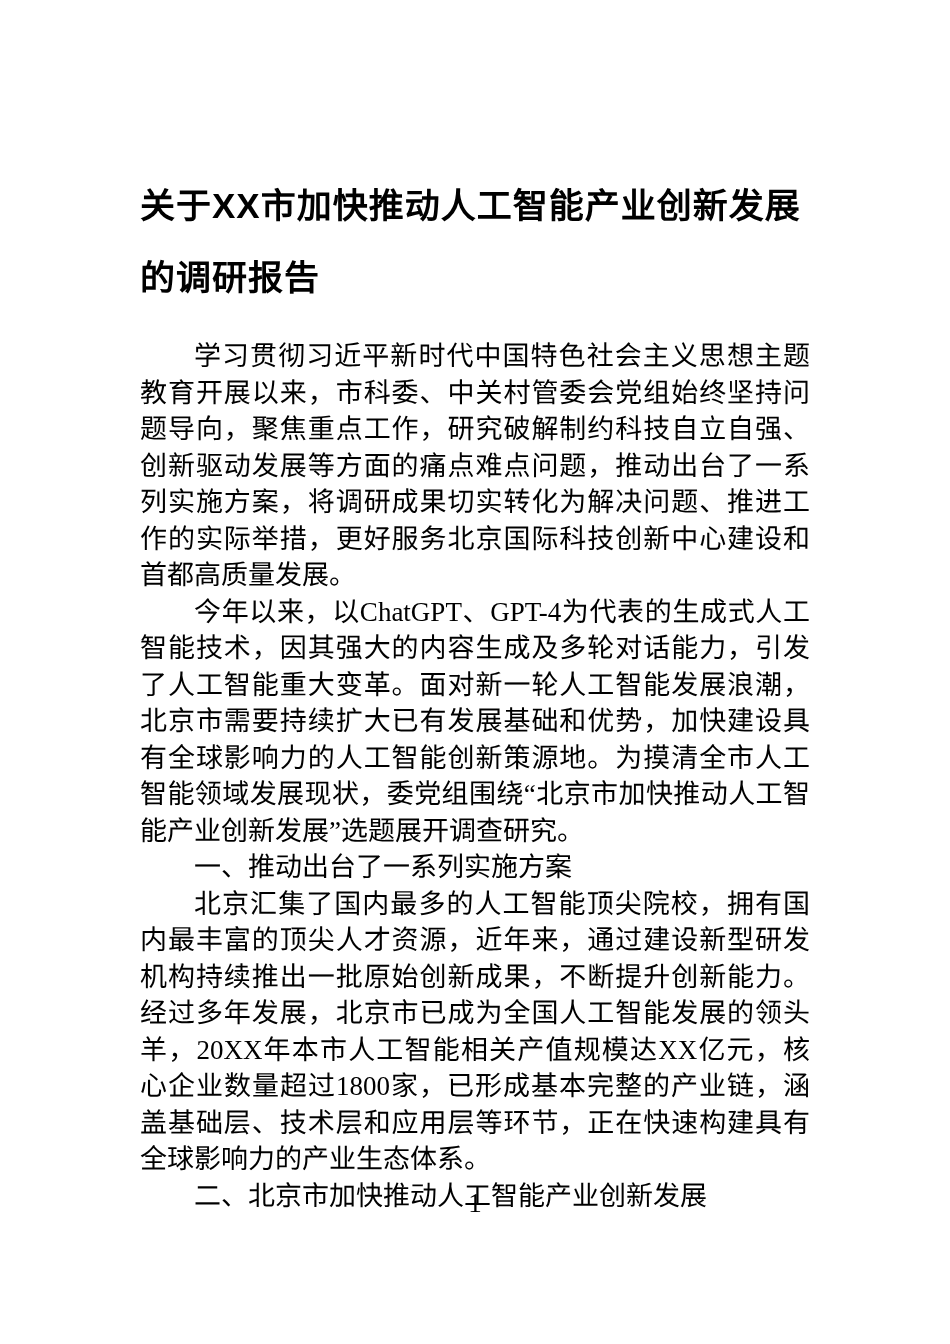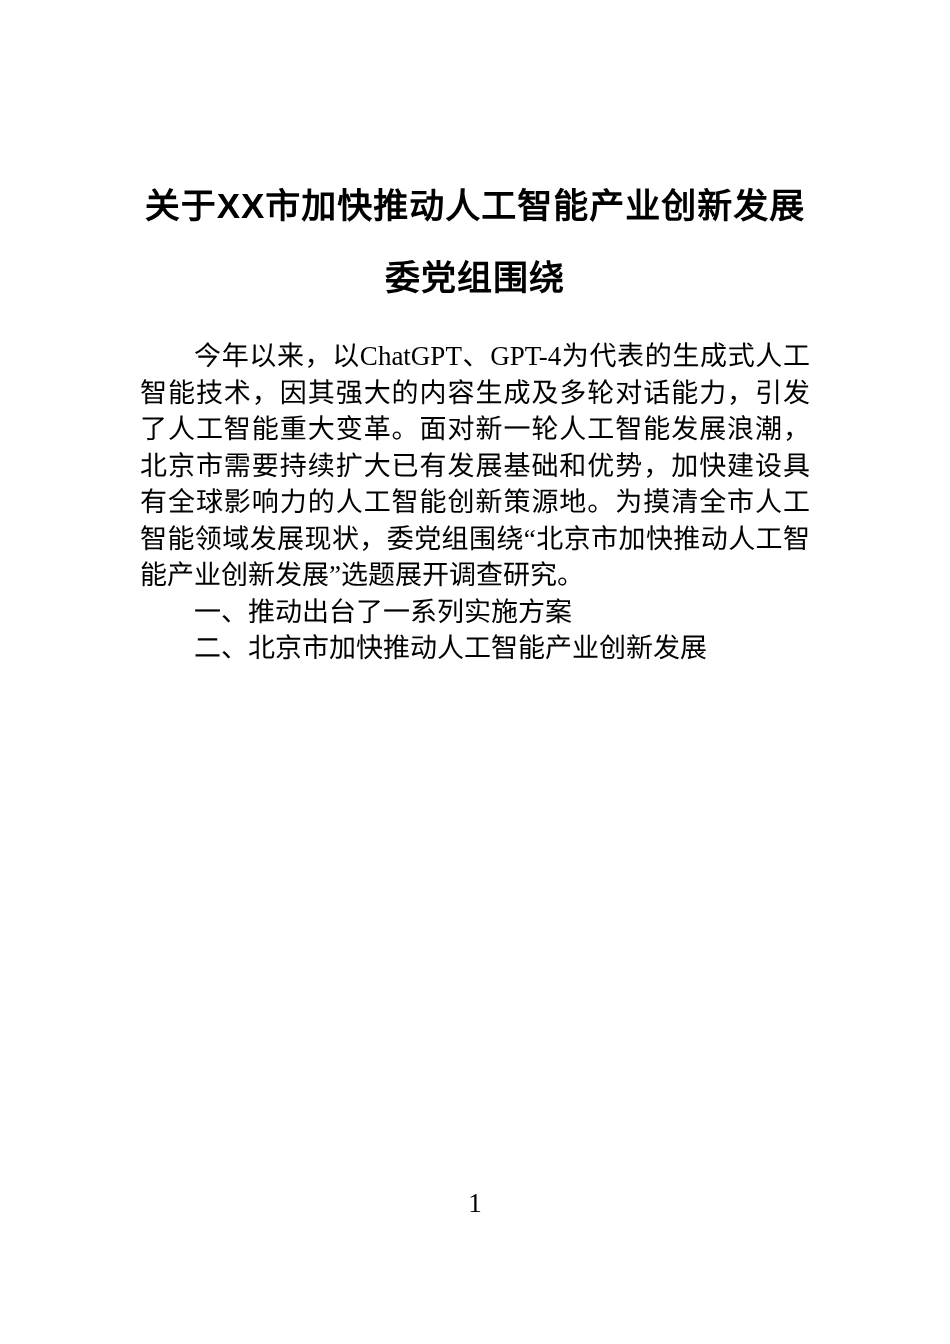--- a/index.html
+++ b/index.html
@@ -14,21 +14,21 @@
     background: #ffffff;
     color: #000000;
     box-sizing: border-box;
     padding: 0 140px;
     overflow: hidden;
     font-family: "Liberation Serif", "DejaVu Serif", serif;
   }
   .doc-title {
     margin: 0;
     padding-top: 170px;
-    text-align: center;
+    text-align: left;
     font-family: "Liberation Sans", "DejaVu Sans", sans-serif;
     font-weight: 700;
     font-size: 35px;
     line-height: 72px;
     letter-spacing: 1px;
     color: #000000;
   }
   .doc-title .title-line {
     display: block;
   }
@@ -65,24 +65,26 @@
     color: #000000;
   }
 </style>
 </head>
 <body>
 
 <div class="page">
 
   <h1 class="doc-title">
     <span class="title-line">关于XX市加快推动人工智能产业创新发展</span>
-    <span class="title-line">委党组围绕</span>
+    <span class="title-line">的调研报告</span>
   </h1>
 
   <div class="doc-body">
+    <p>学习贯彻习近平新时代中国特色社会主义思想主题教育开展以来，市科委、中关村管委会党组始终坚持问题导向，聚焦重点工作，研究破解制约科技自立自强、创新驱动发展等方面的痛点难点问题，推动出台了一系列实施方案，将调研成果切实转化为解决问题、推进工作的实际举措，更好服务北京国际科技创新中心建设和首都高质量发展。</p>
     <p>今年以来，以ChatGPT、GPT-4为代表的生成式人工智能技术，因其强大的内容生成及多轮对话能力，引发了人工智能重大变革。面对新一轮人工智能发展浪潮，北京市需要持续扩大已有发展基础和优势，加快建设具有全球影响力的人工智能创新策源地。为摸清全市人工智能领域发展现状，委党组围绕“北京市加快推动人工智能产业创新发展”选题展开调查研究。</p>
     <p class="section-heading">一、推动出台了一系列实施方案</p>
+    <p>北京汇集了国内最多的人工智能顶尖院校，拥有国内最丰富的顶尖人才资源，近年来，通过建设新型研发机构持续推出一批原始创新成果，不断提升创新能力。经过多年发展，北京市已成为全国人工智能发展的领头羊，20XX年本市人工智能相关产值规模达XX亿元，核心企业数量超过1800家，已形成基本完整的产业链，涵盖基础层、技术层和应用层等环节，正在快速构建具有全球影响力的产业生态体系。</p>
     <p class="section-heading">二、北京市加快推动人工智能产业创新发展</p>
   </div>
 
   <div class="page-number">1</div>
 
 </div>
 
 </body></html>

